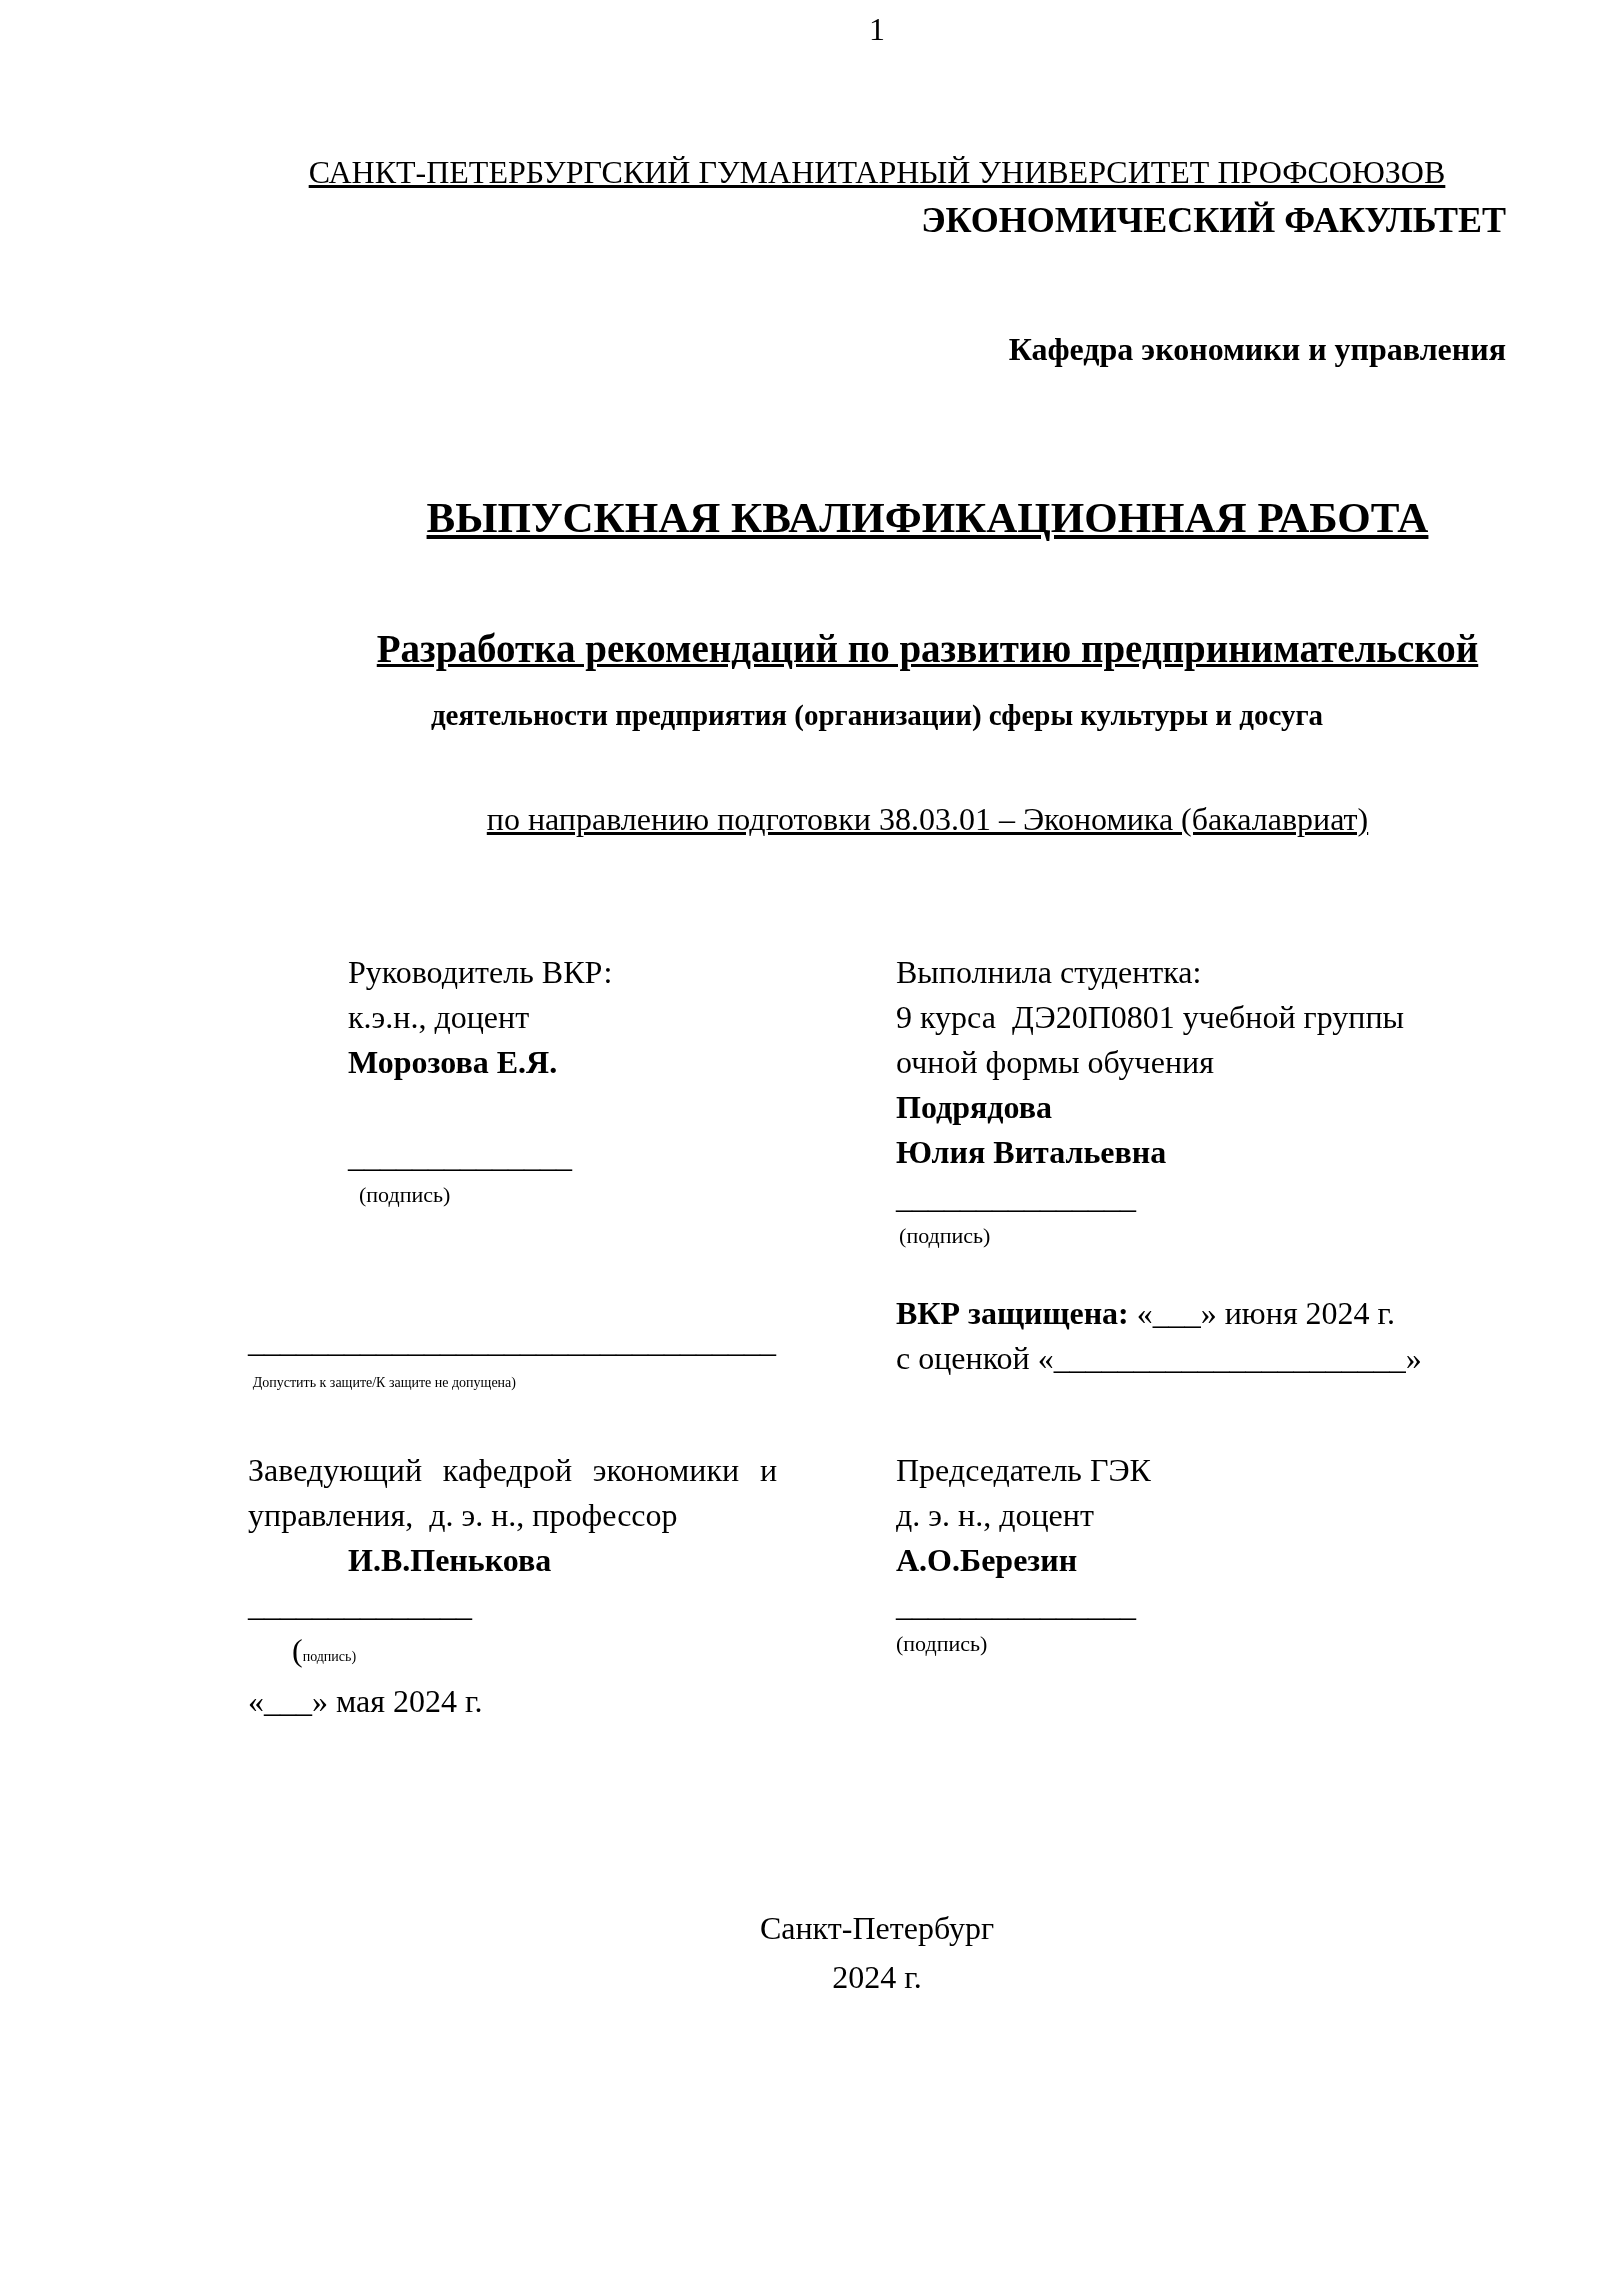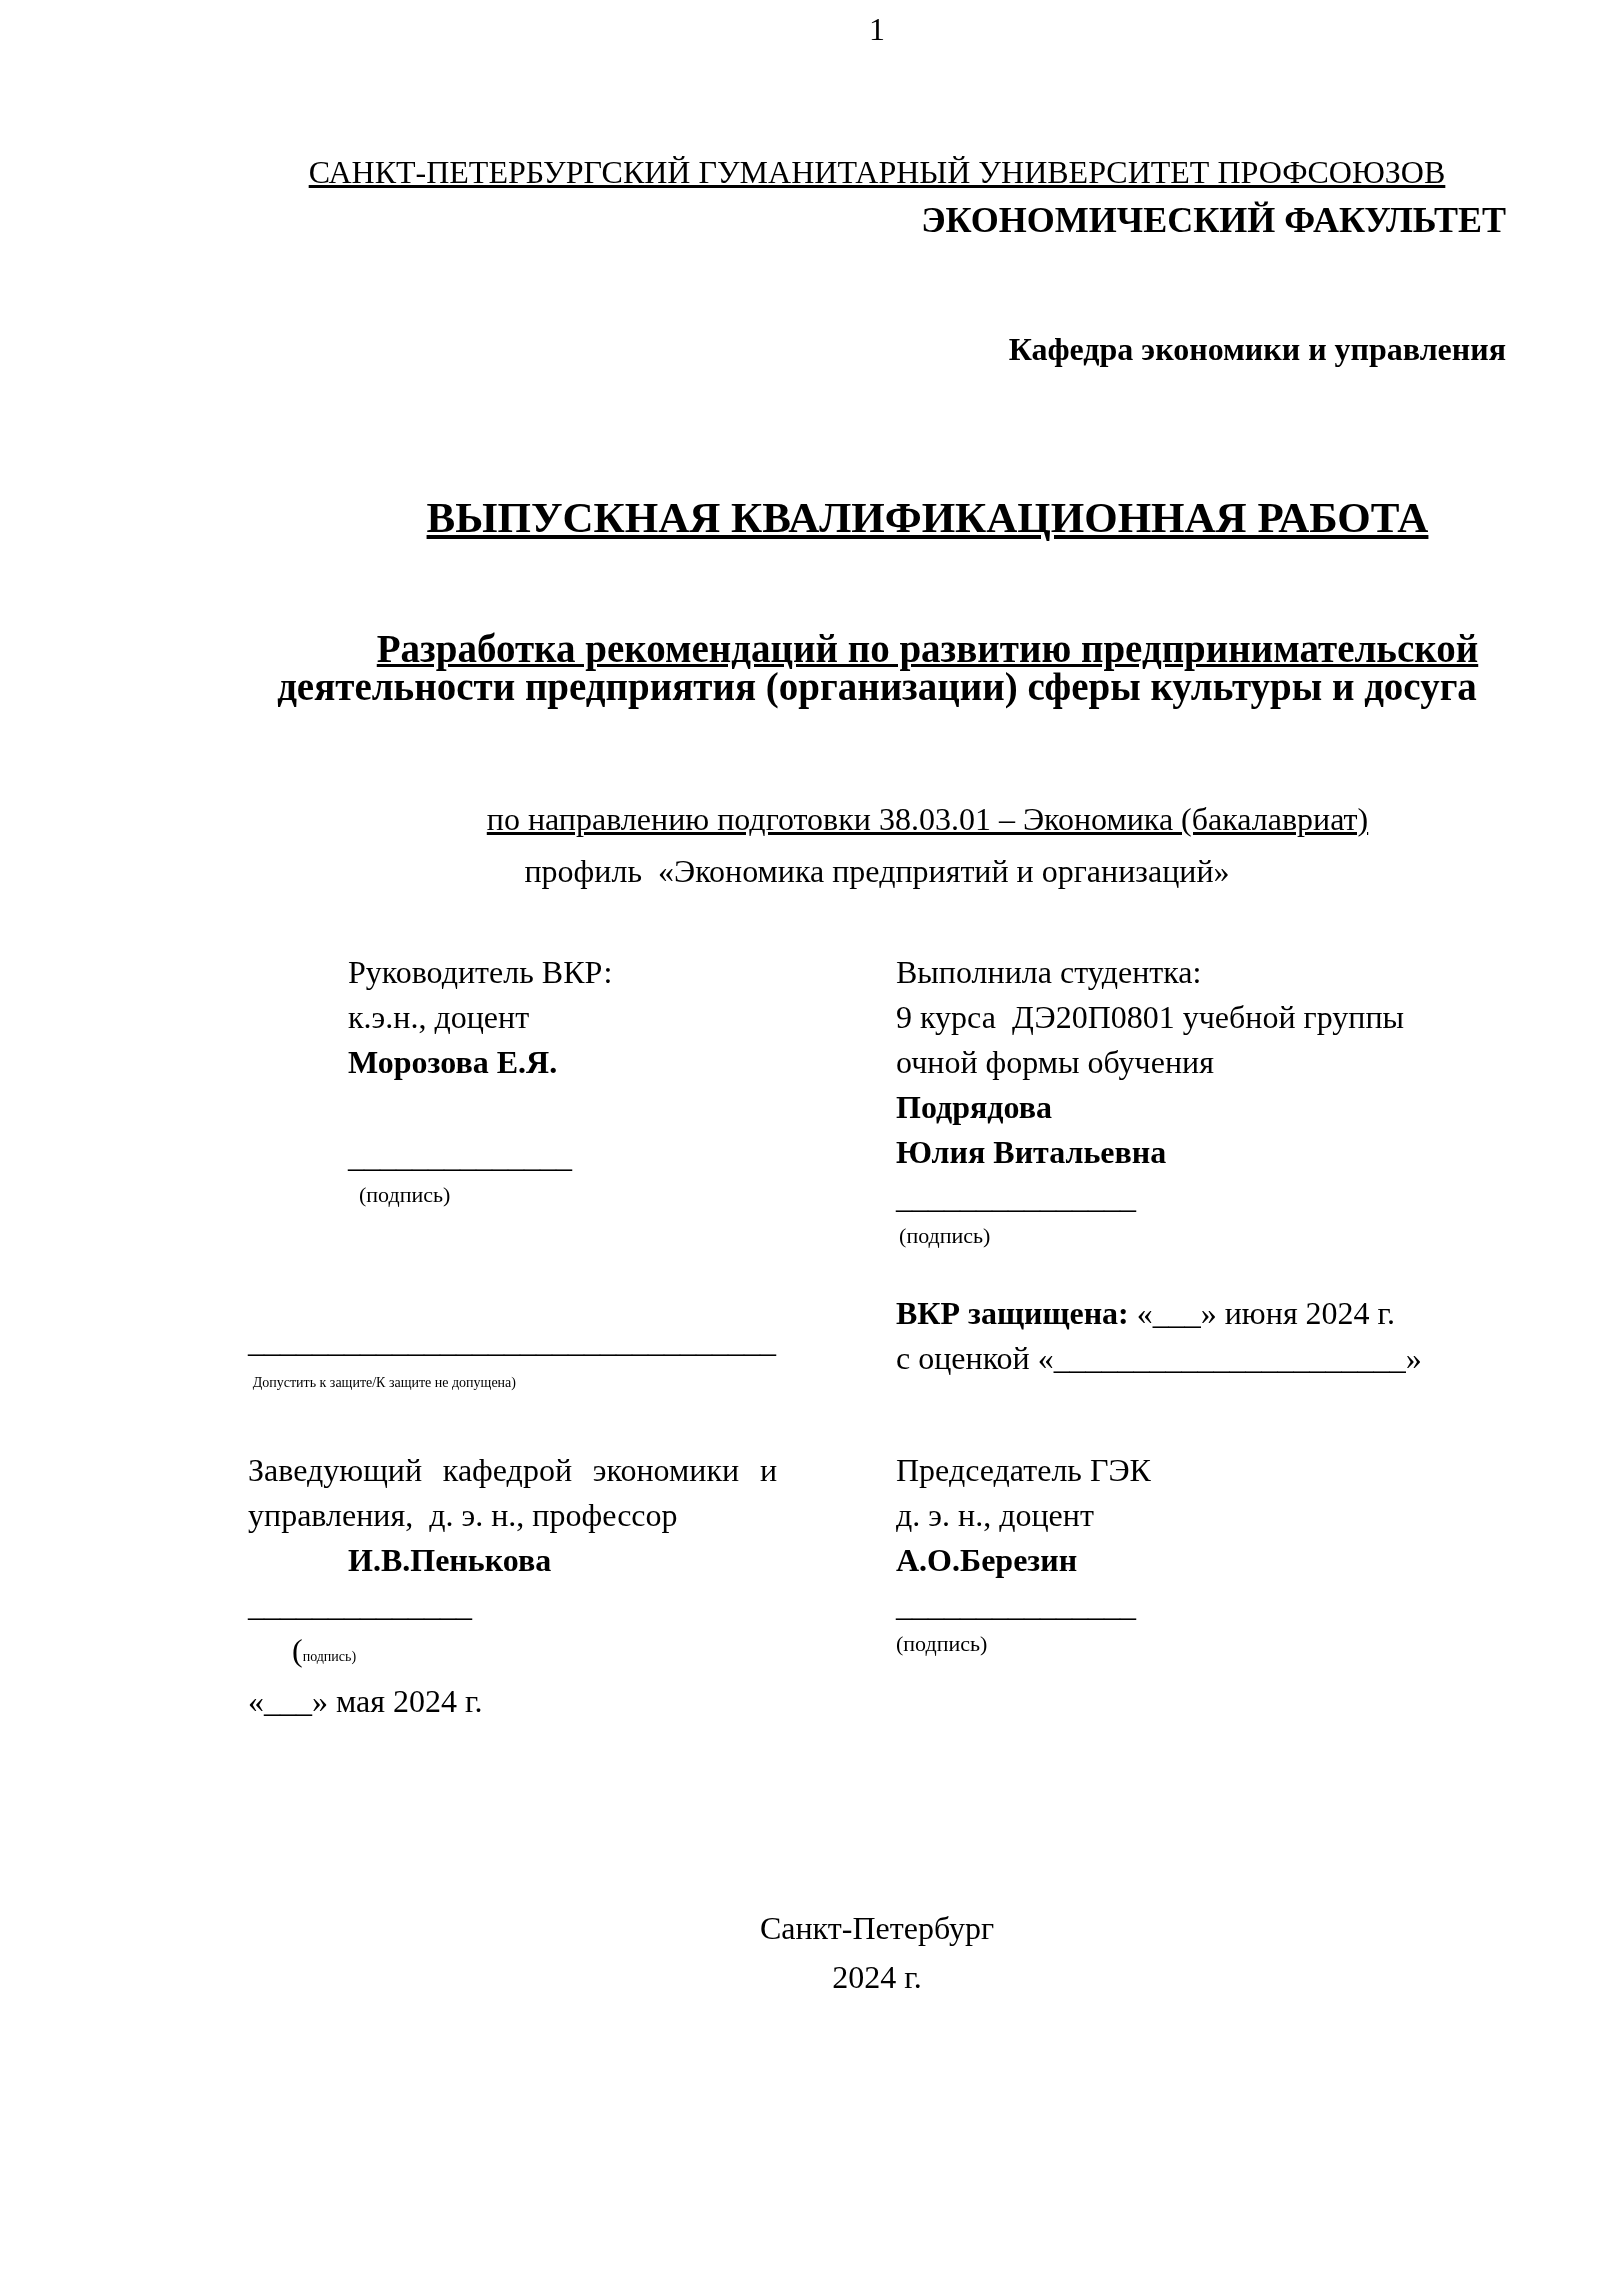--- a/index.html
+++ b/index.html
@@ -21,21 +21,21 @@
   .pre { white-space: pre-wrap; }
   .row { line-height: 45px; min-height: 45px; }
   .content-wide { left: 248px; width: 1258px; }
   .content-indent { left: 348px; width: 1159px; text-decoration: underline; }
   .page-number { top: 11px; }
   .university { top: 154px; }
   .faculty { top: 199px; font-size: 36px; text-align: right; }
   .department { top: 331px; }
   .doc-type { top: 493px; font-size: 43px; }
   .title-l1 { top: 626px; font-size: 39px; }
-  .title-l2 { top: 664px; font-size: 39px; }
+  .title-l2 { top: 699px; font-size: 29px; }
   .program-l1 { top: 801px; }
   .program-l2 { top: 853px; }
   .sup-block { left: 348px; top: 950px; width: 542px; }
   .stu-block { left: 896px; top: 950px; width: 611px; }
   .spacer-62 { height: 49px; }
   .sig-caption { font-size: 22px; line-height: 31px; min-height: 31px; }
   .pad14 { padding-left: 11px; }
   .pad4 { padding-left: 3.1px; }
   .pad6 { padding-left: 4.7px; }
   .pad56 { padding-left: 44px; }
@@ -64,21 +64,20 @@
   <div class="abs content-wide right department">Кафедра экономики и управления</div>
 
   <div class="abs content-indent center bold doc-type">ВЫПУСКНАЯ КВАЛИФИКАЦИОННАЯ РАБОТА</div>
 
   <div class="abs content-indent center bold title-l1">Разработка рекомендаций по развитию предпринимательской</div>
 
   <div class="abs content-wide center bold title-l2">деятельности предприятия (организации) сферы культуры и досуга</div>
 
   <div class="abs content-indent center program-l1">по направлению подготовки 38.03.01 – Экономика (бакалавриат)</div>
 
-  <div class="abs content-wide center pre program-l2">профиль  «Экономика предприятий и организаций»</div>
 
   <div class="abs sup-block">
     <div class="row">Руководитель ВКР:</div>
     <div class="row">к.э.н., доцент</div>
     <div class="row bold">Морозова Е.Я.</div>
     <div class="spacer-62"></div>
     <div class="row">______________</div>
     <div class="sig-caption pad14">(подпись)</div>
   </div>
 

